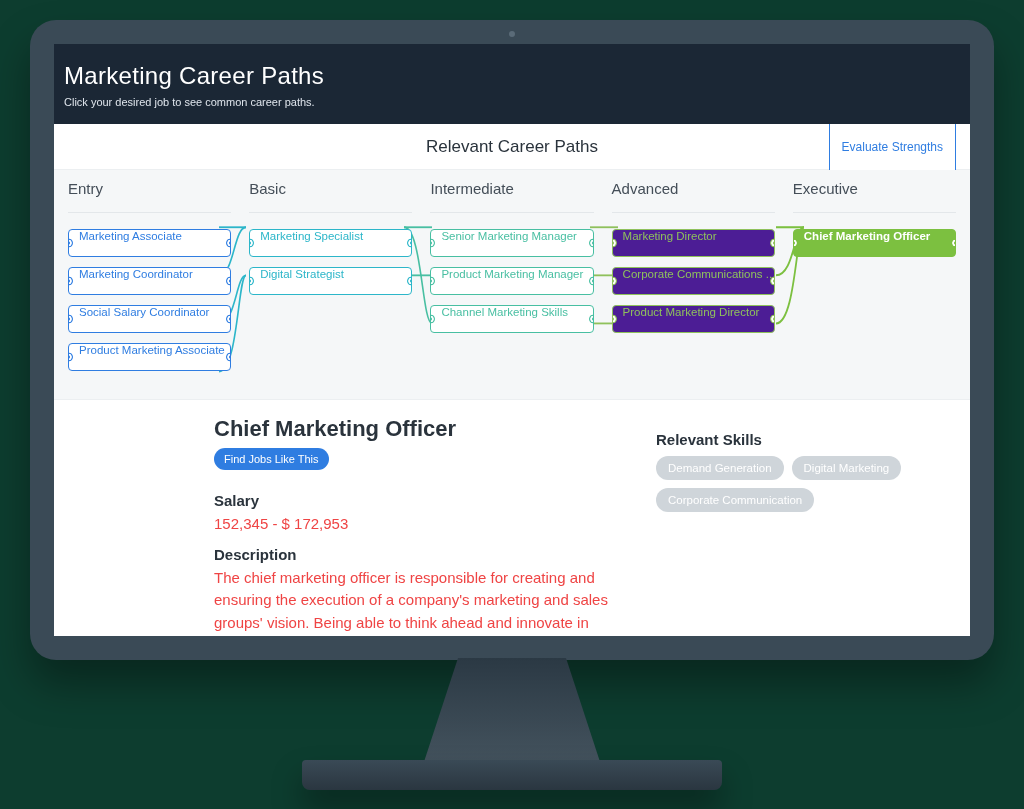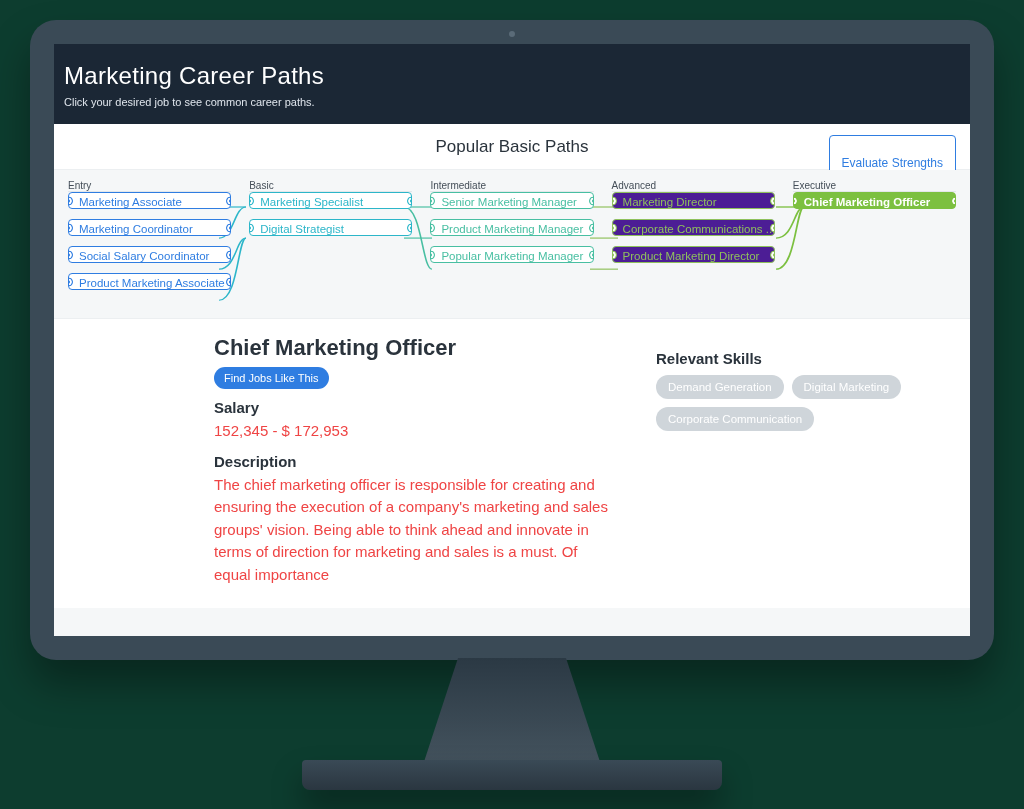--- a/index.html
+++ b/index.html
@@ -79,41 +79,40 @@
   .section-header h2 { font-size: 17px; font-weight: 500; color: #2a333c; }
   .eval-btn {
     position: absolute; right: 14px; top: 50%; transform: translateY(-50%);
     border: 1px solid #2f7de1;
     color: #2f7de1;
     background: #fff;
     font-size: 12px;
     padding: 20px 12px;
     border-radius: 4px;
     cursor: pointer;
-    margin-top: 16px;
   }
 
   .paths {
     background: #f5f7f8;
     padding: 10px 14px 18px;
     display: flex;
     gap: 18px;
     position: relative;
   }
   .col { flex: 1 1 0; min-width: 0; }
   .col h3 {
-    font-size: 10px; font-weight: 500; color: #444e58;
-    margin: 0 0 0 0;
+    font-size: 15px; font-weight: 500; color: #444e58;
+    margin: 0 0 16px 0;
     border-bottom: 1px solid #e3e7ea;
-    padding-bottom: 0;
+    padding-bottom: 15px;
   }
   .pill {
     position: relative;
-    display: flex; align-items: flex-end;
-    height: 17px;
+    display: flex; align-items: flex-start;
+    height: 28px;
     border-radius: 4px;
     padding: 0 10px 0 10px;
     margin-bottom: 10px;
     font-size: 11.5px;
     cursor: pointer;
     white-space: nowrap; overflow: hidden; text-overflow: ellipsis;
   }
   .pill .dot-l, .pill .dot-r {
     position: absolute; top: 50%; transform: translateY(-50%);
     width: 9px; height: 9px; border-radius: 50%;
@@ -138,20 +137,21 @@
     background: #fff;
     border-top: 1px solid #eceff1;
     padding: 16px 14px 22px 160px;
     display: flex;
     gap: 40px;
   }
   .detail h2 { font-size: 22px; font-weight: 700; color: #2a333c; margin-bottom: 6px;}
   .find-btn {
     background: #2f7de1; color:#fff; border:none;
     font-size: 11px; padding: 5px 10px; border-radius: 11px; cursor:pointer;
+    margin-bottom: 12px;
   }
   .dl { font-size: 15px; color:#2a333c; max-width: 420px;}
   .dl .lbl { font-weight: 700; margin-top: 10px; margin-bottom: 4px;}
   .dl .val, .dl .desc { color:#ef4444; line-height: 1.5;}
 
   .skills { margin-top: 15px; font-size: 12.5px; }
   .skills h4 { font-size: 15px; font-weight: 600; color:#2a333c; margin-bottom: 8px;}
   .chip-row { display:flex; flex-wrap:wrap; gap:8px; margin-bottom:8px;}
   .chip {
     background:#cfd5da; color:#fff; border-radius: 16px;
@@ -173,21 +173,21 @@
   <div class="screen">
 
     <div class="hero">
       <h1>Marketing Career Paths</h1>
       <p>Click your desired job to see common career paths.</p>
     </div>
 
     <div class="body">
 
       <div class="section-header">
-        <h2>Popular Basic Paths</h2>
+        <h2>Relevant Career Paths</h2>
         <button class="eval-btn">Evaluate Strengths</button>
       </div>
 
       <div class="paths">
 
         <svg class="connectors" viewBox="0 0 916 200" preserveAspectRatio="none">
 
           <path d="M165 50 C178 50 178 50 192 50" stroke="#2cb6c9" stroke-width="1.6" fill="none"></path>
           <path d="M165 92 C180 92 180 50 192 50" stroke="#2cb6c9" stroke-width="1.6" fill="none"></path>
           <path d="M165 134 C182 134 182 92 192 92" stroke="#2cb6c9" stroke-width="1.6" fill="none"></path>
@@ -251,21 +251,21 @@
               <span>Senior Marketing Manager</span>
               <span class="dot-r"></span>
             </div>
           <div class="pill">
               <span class="dot-l"></span>
               <span>Product Marketing Manager</span>
               <span class="dot-r"></span>
             </div>
           <div class="pill">
               <span class="dot-l"></span>
-              <span>Popular Marketing Manager</span>
+              <span>Channel Marketing Skills</span>
               <span class="dot-r"></span>
             </div>
         </div>
 
         <div class="col c-adv">
           <h3>Advanced</h3>
           <div class="pill">
               <span class="dot-l"></span>
               <span>Marketing Director</span>
               <span class="dot-r"></span>

